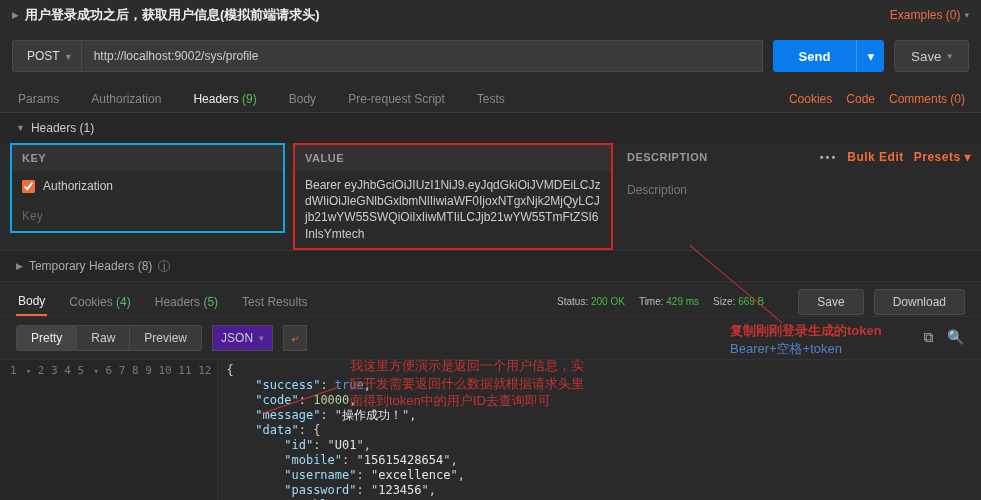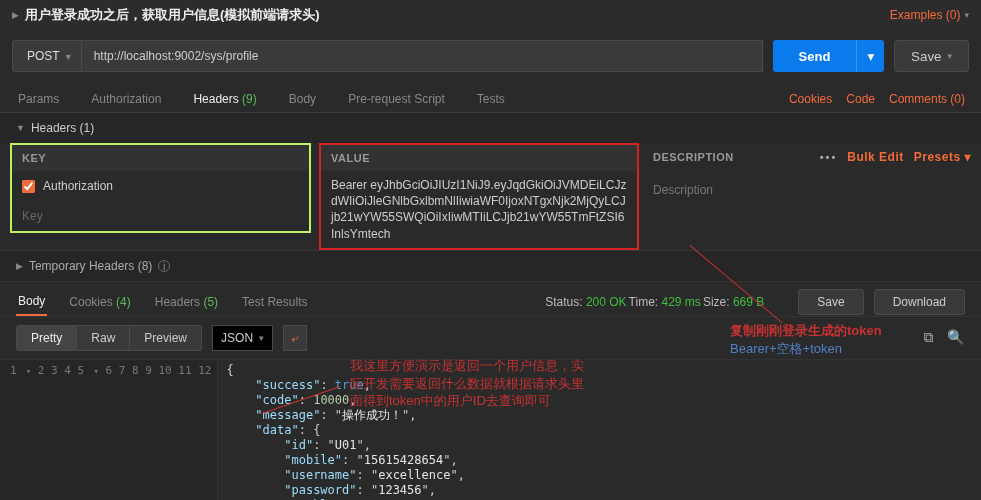--- a/index.html
+++ b/index.html
@@ -92,21 +92,21 @@
   .req-tab.active { color: #eee; }
   .count-green { color: #5db85d; }
   .right-links { margin-left: auto; display: flex; gap: 14px; color: #f26b3a; }
   .section-header {
     display: flex; align-items: center;
     padding: 8px 16px; color: #ccc;
     background: #262626;
     gap: 6px;
   }
   .hdr-layout { display: flex; padding: 0 10px; align-items: flex-start;}
-  .hdr-key-box { width: 301px; border: 2px solid #bef264; }
+  .hdr-key-box { width: 275px; border: 2px solid #0ea5e9; }
   .hdr-val-box { width: 320px; border: 2px solid #d62222; margin-left: 8px; }
   .hdr-desc-box { flex:1; padding-left: 14px; display:flex; flex-direction:column;}
   .th { background: #323232; color: #999; font-size: 11px; font-weight: 600; letter-spacing: .5px; padding: 7px 10px; }
   .td { padding: 8px 10px; color: #ccc; font-size: 12px; display:flex; align-items:center; gap:8px;}
   .td input[type=checkbox]{ accent-color:#f26b3a; width:13px; height:13px;}
   .td.key-empty { color: #666; }
   .val-text { color: #ccc; font-size: 12px; line-height: 1.35; word-break: break-all; padding:6px 10px;}
   .desc-row-top { display:flex; align-items:center; gap:10px; color:#999; font-size:11px; font-weight:600; letter-spacing:.5px; padding:7px 0;}
   .more-dots { color:#aaa; letter-spacing:2px; cursor:pointer;}
   .orange-link { color:#f26b3a; cursor:pointer; font-size:12px;}
@@ -118,32 +118,32 @@
   }
   .info-icon { color:#888; font-size:11px; border:1px solid #666; border-radius:50%; width:12px; height:12px; display:inline-flex; align-items:center; justify-content:center;}
   
   .resp-tabs {
     display:flex; align-items:center; padding:6px 16px 0 16px;
     border-top:1px solid #333; border-bottom:1px solid #333;
     gap:20px;
   }
   .resp-tab { color:#888; padding:6px 2px; cursor:pointer; font-size:12px;}
   .resp-tab.active { color:#eee; border-bottom:2px solid #f26b3a; }
-  .status-meta { margin-left:auto; display:flex; gap:2px; color:#bbb; font-size:12px;}
+  .status-meta { margin-left:auto; display:flex; gap:14px; color:#bbb; font-size:10px;}
   .green { color:#3fbf3f; }
   .resp-actions { display:flex; gap:10px; margin-left:14px;}
   .resp-actions button{ background:#3a3a3a; border:1px solid #4a4a4a; color:#ccc; padding:5px 18px; border-radius:3px; cursor:pointer; font-size:12px;}
   .view-row {
     display:flex; align-items:center; padding:8px 16px; gap:0;
     border-bottom:1px solid #333;
   }
   .view-btn { background:#3a3a3a; color:#ccc; border:1px solid #4a4a4a; padding:5px 14px; font-size:12px; cursor:pointer;}
   .view-btn:first-child{ border-radius:3px 0 0 3px;}
   .view-btn.active{ background:#444; color:#eee;}
-  .format-sel { margin-left:10px; background:#000000; border:1px solid #4a4a4a; color:#ccc; padding:5px 8px; display:flex; align-items:center; gap:6px; font-size:12px;}
+  .format-sel { margin-left:10px; background:#4c1d95; border:1px solid #4a4a4a; color:#ccc; padding:5px 8px; display:flex; align-items:center; gap:6px; font-size:12px;}
   .wrap-btn { margin-left:10px; background:#3a3a3a; border:1px solid #4a4a4a; color:#f26b3a; padding:5px 8px; cursor:pointer;}
   .view-row-right{ margin-left:auto; display:flex; gap:14px; color:#888;}
   .icon-btn{ cursor:pointer; color:#aaa; font-size:14px;}
   .code-pane { display:flex; height: 162px; overflow:hidden; position:relative;}
   .gutter { background:#262626; color:#777; font-size:11px; font-family:Consolas,monospace; text-align:right; padding:3px 6px 3px 10px; line-height:15px; border-right:1px solid #333;}
   .code { font-family:Consolas,monospace; font-size:12px; line-height:15px; padding:3px 8px; white-space:pre;}
   .k-key{ color:#9cdcfe;}
   .k-str{ color:#e5e5e5;}
   .k-num{ color:#b5cea8;}
   .k-bool{ color:#569cd6;}

